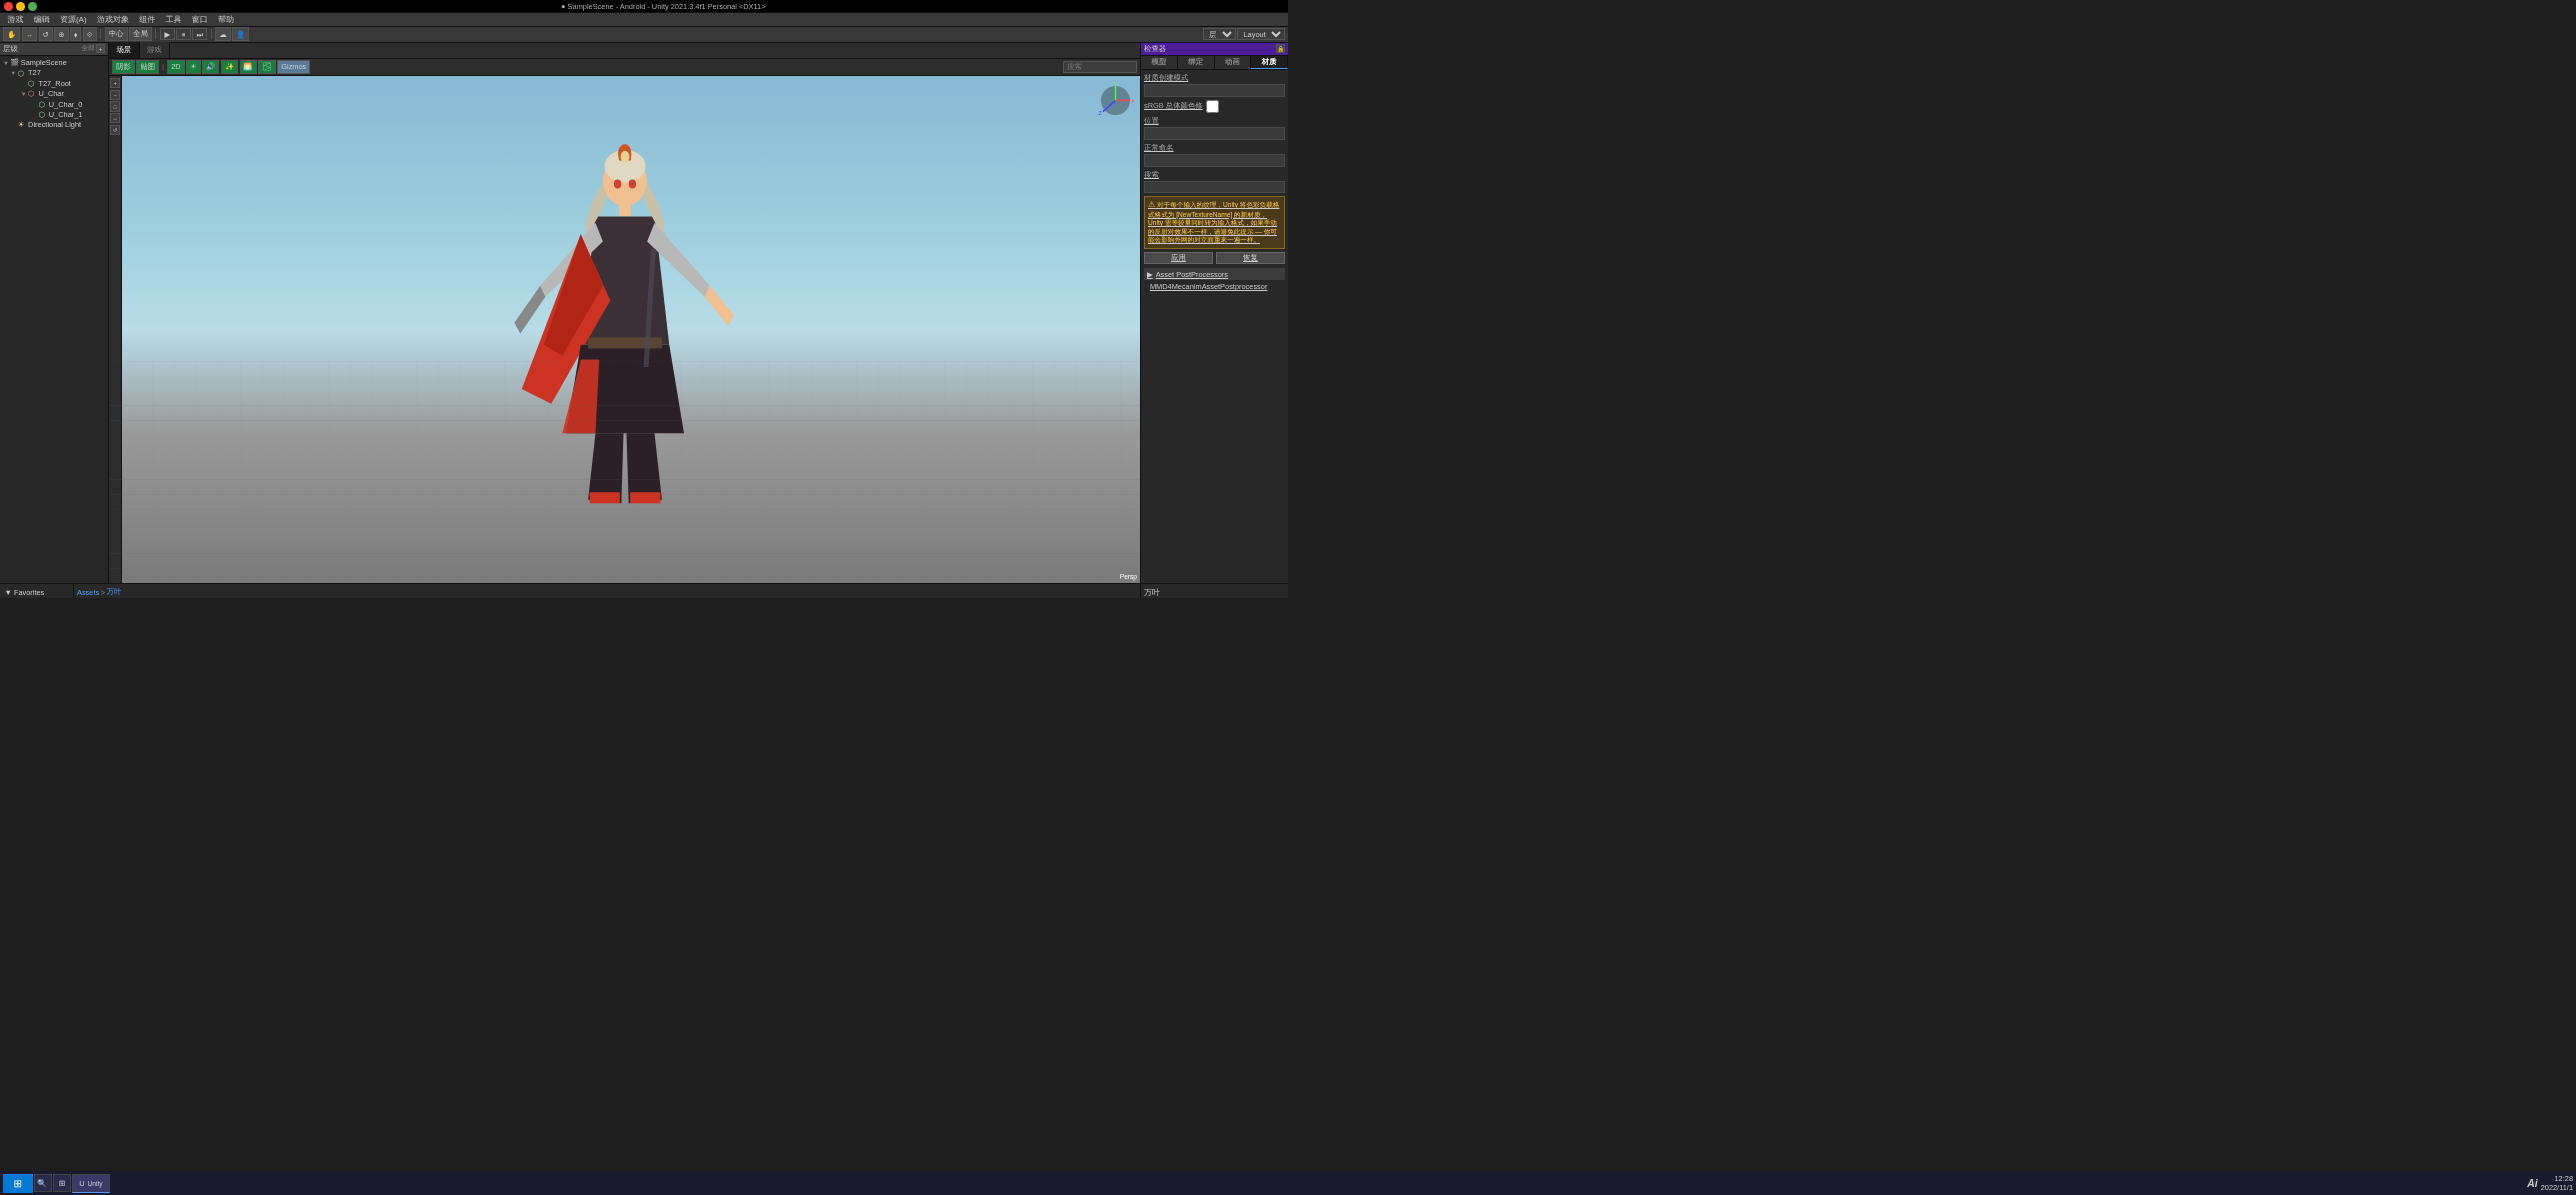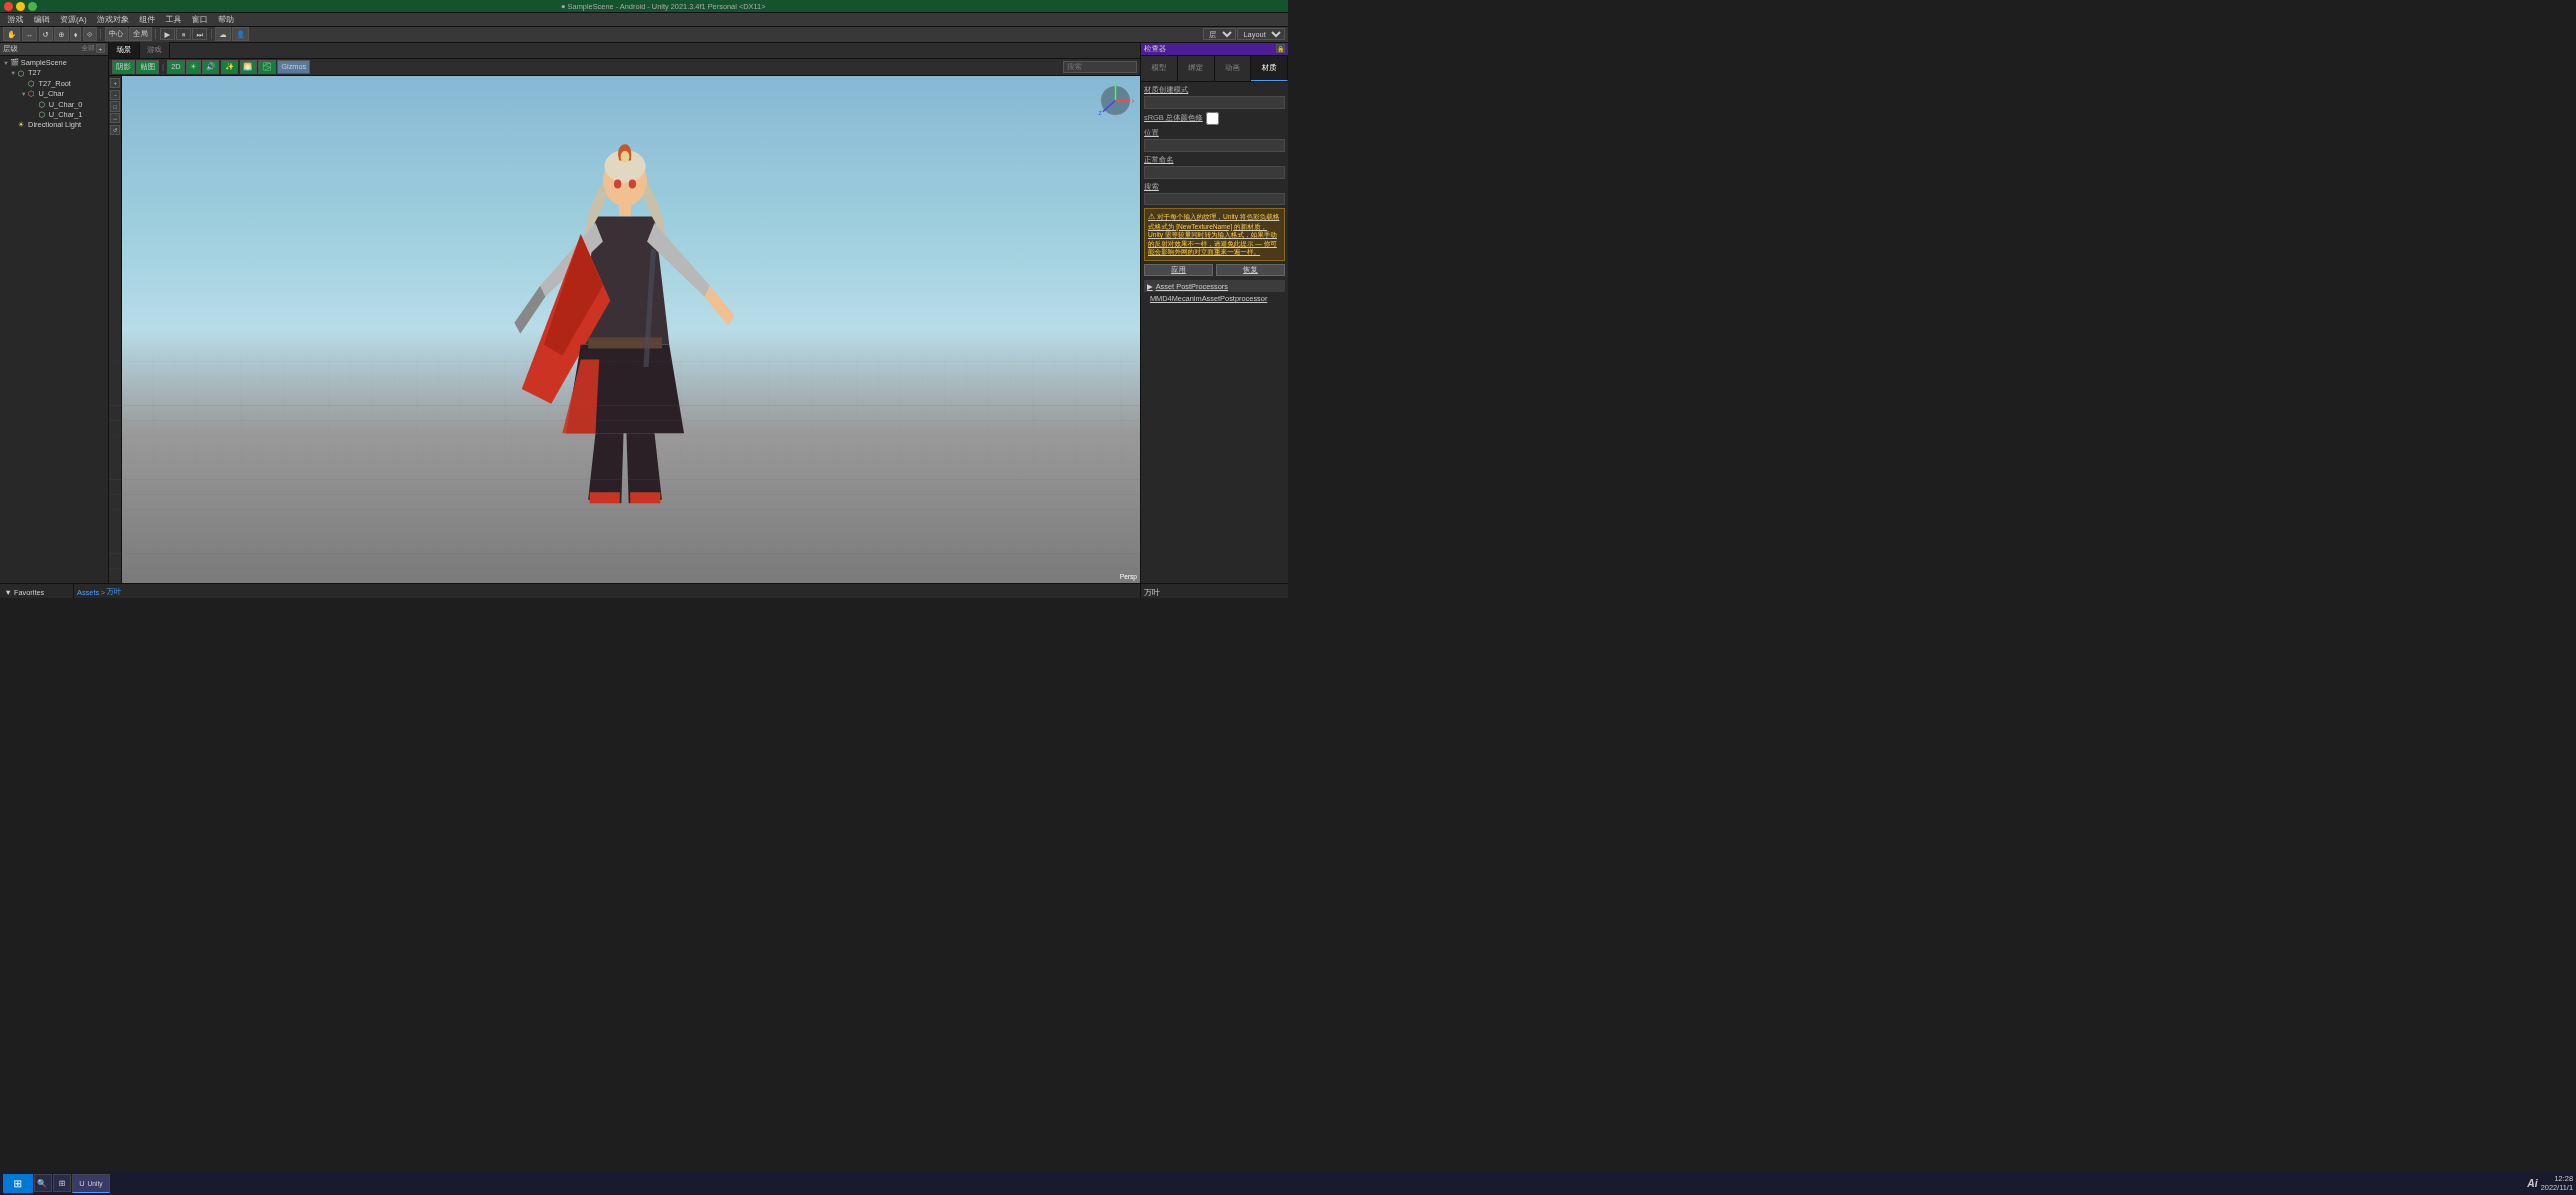--- a/index.html
+++ b/index.html
@@ -10,21 +10,21 @@
       font-family: 'Microsoft YaHei', Arial, sans-serif;
       font-size: 8px;
       color: #ccc;
       overflow: hidden;
       position: relative;
     }
 
     
     #titlebar {
       height: 13.3px;
-      background: #14532d;
+      background: #000000;
       display: flex;
       align-items: center;
       padding: 0 4.4px;
       font-size: 7.4px;
       color: #aaa;
       border-bottom: 0.7px solid #111;
     }
     #titlebar-title { flex: 1; text-align: center; font-size: 7.4px; }
     .titlebar-btn {
       width: 8.9px; height: 8.9px;
@@ -269,23 +269,24 @@
       height: 13.3px;
       background: #4c1d95;
       display: flex;
       align-items: center;
       padding: 0 3px;
       font-size: 7.4px;
       border-bottom: 0.7px solid #111;
       gap: 1.5px;
     }
     #inspector-tabs {
-      height: 26px;
+      height: 14px;
       display: flex;
       border-bottom: 0.7px solid #111;
+      font-weight: bold;
     }
     .inspector-tab {
       flex: 1;
       display: flex;
       align-items: center;
       justify-content: center;
       font-size: 7.4px;
       cursor: pointer;
       border-right: 0.7px solid #111;
     }

